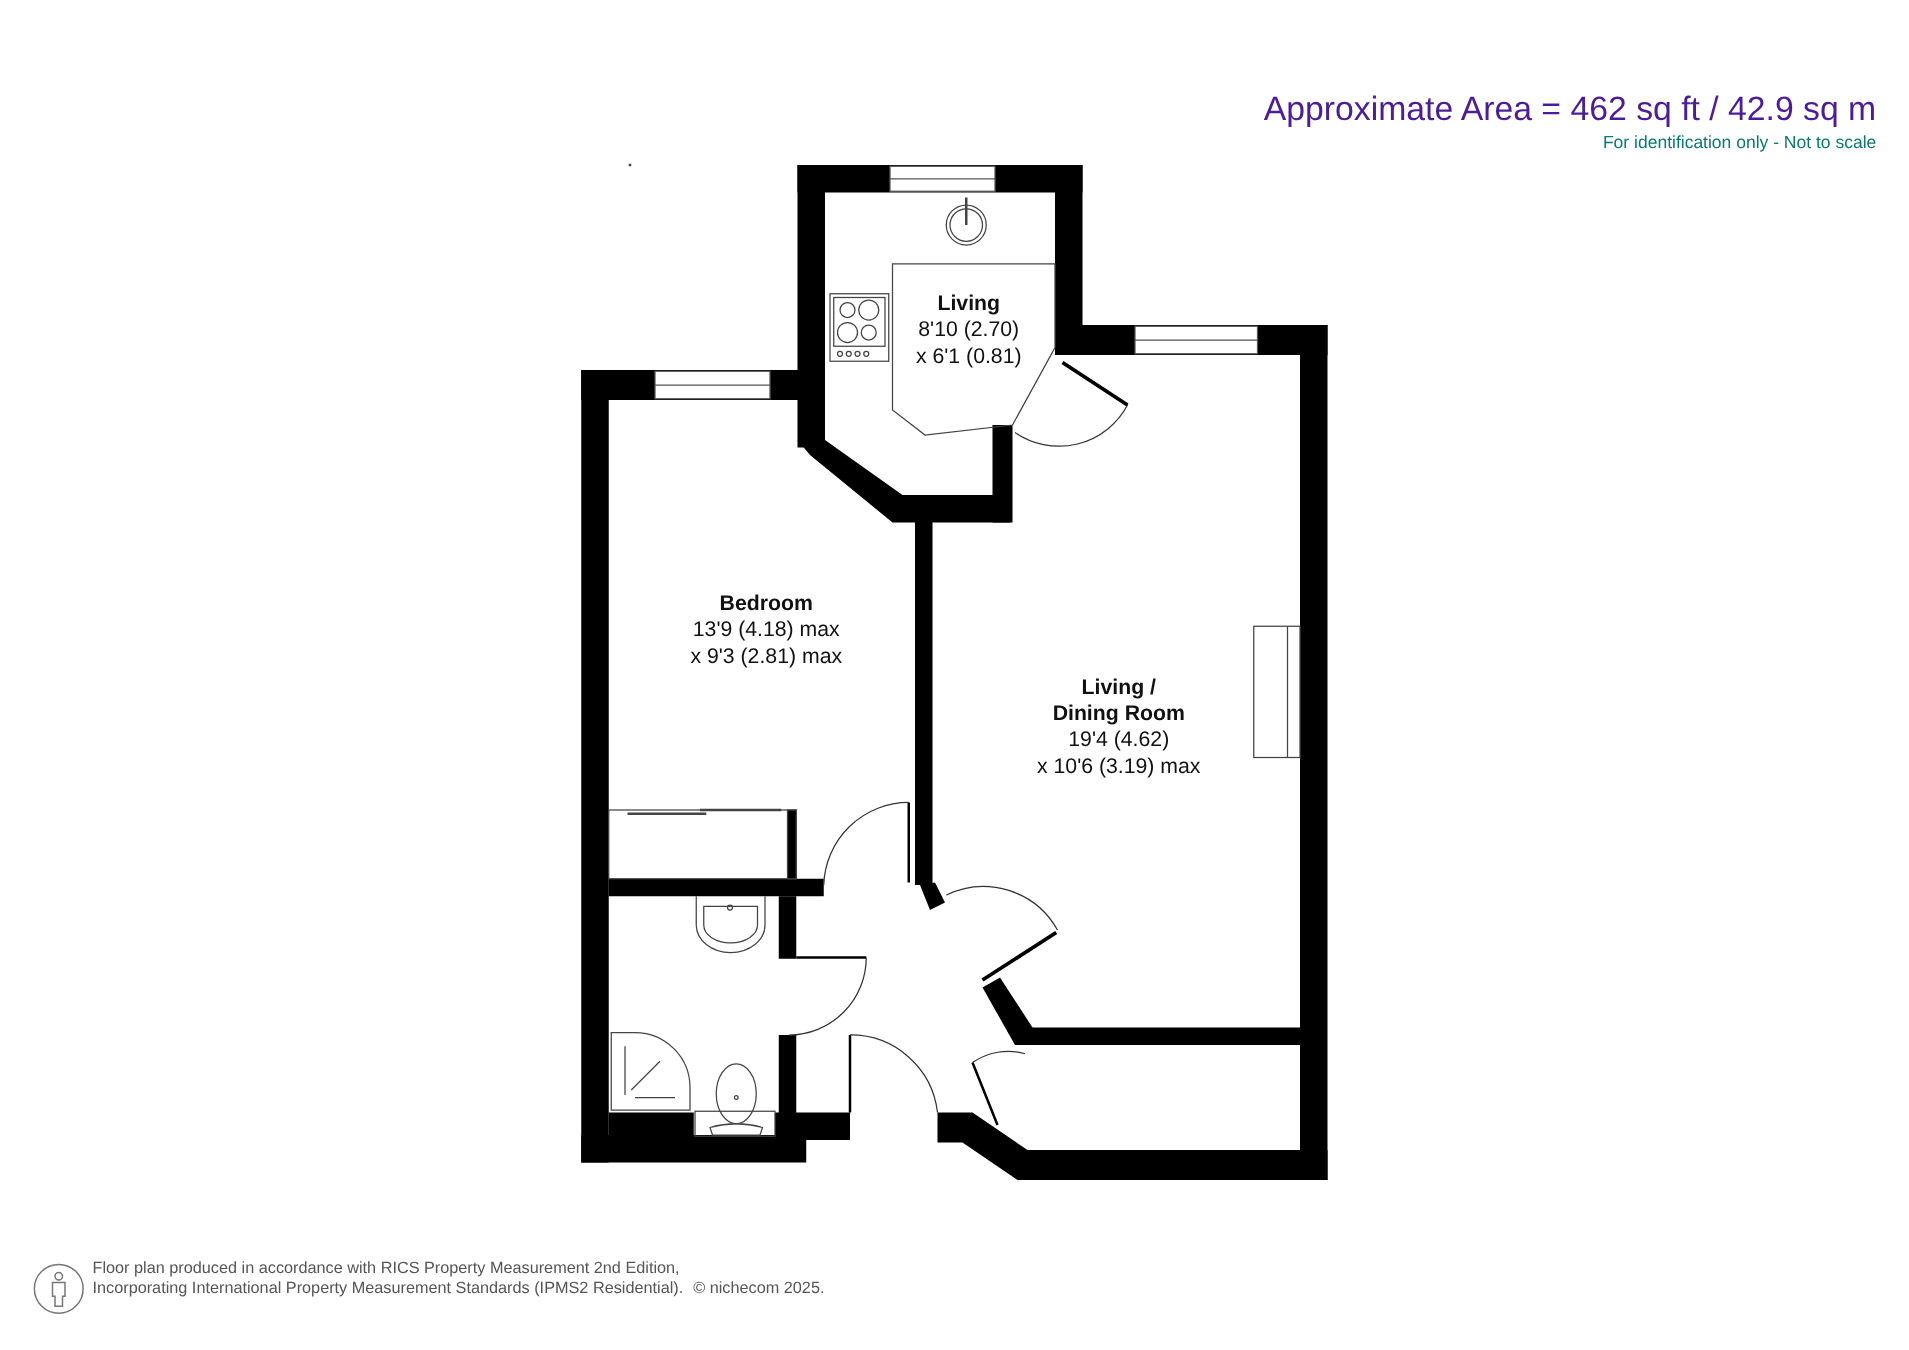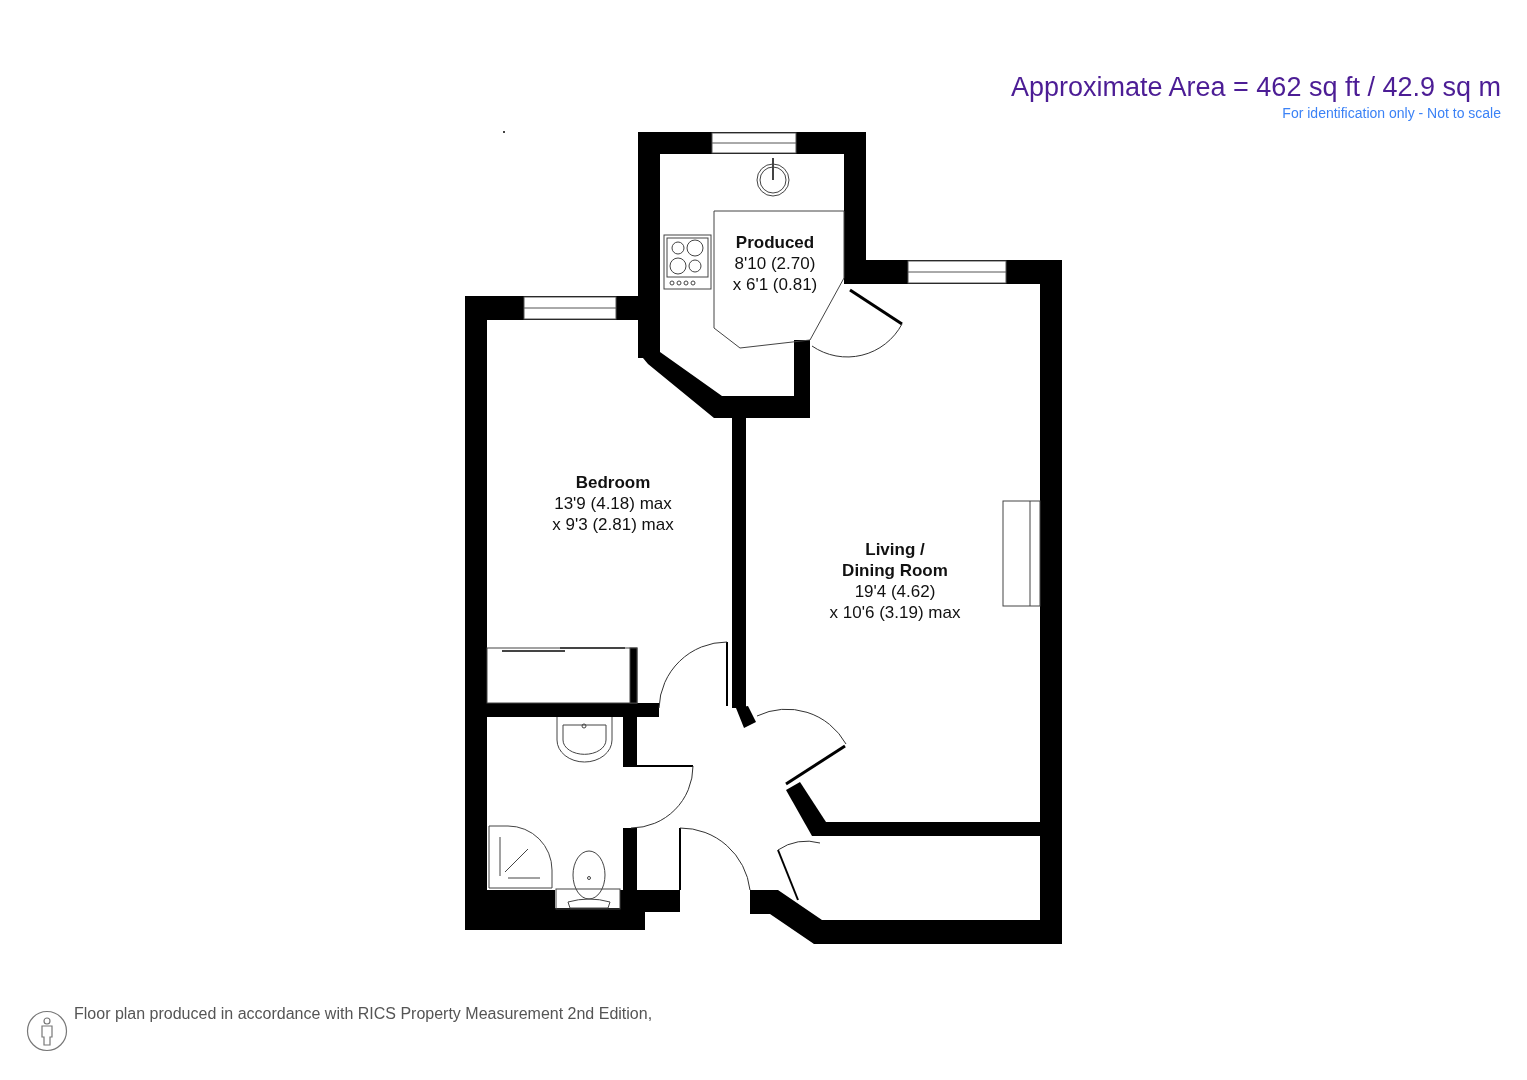--- a/index.html
+++ b/index.html
@@ -1,23 +1,23 @@
 <!DOCTYPE html>
 <html><head>
 <meta charset="utf-8">
 <style>
   html, body { margin:0; padding:0; background:#ffffff; }
   body { width:1527px; height:1080px; position:relative; overflow:hidden; font-family:"Liberation Sans", sans-serif; color:#111; }
   .area-title { position:absolute; right:26px; top:72px; font-size:27px; color:#4c1d95; white-space:nowrap; }
-  .area-sub { position:absolute; right:26px; top:105px; font-size:14px; color:#3b82f6; white-space:nowrap; }
+  .area-sub { position:absolute; right:26px; top:105px; font-size:14px; color:#0f766e; white-space:nowrap; }
   svg.plan { position:absolute; left:0; top:0; }
   .room-label { position:absolute; text-align:center; line-height:21px; font-size:17px; color:#111; transform:translateX(-50%); white-space:nowrap; }
   .room-label .name { font-weight:bold; display:block; }
   .room-label .dim { display:block; }
-  .footer { position:absolute; left:74px; top:1006px; font-size:16px; color:#555; line-height:16px; }
+  .footer { position:absolute; left:74px; top:1006px; font-size:13px; color:#555; line-height:16px; }
   .footer .row { white-space:nowrap; }
   .footer .copy { margin-left:8px; }
   .ref { margin-left:14px; }
   .person-icon { position:absolute; left:26px; top:1010px; width:42px; height:42px; }
   .dot { position:absolute; left:503px; top:131px; width:2px; height:2px; background:#444; }
 </style>
 </head>
 <body>
 
 <div class="area-title">Approximate Area = 462 sq ft / 42.9 sq m</div>
@@ -145,21 +145,21 @@
     <circle cx="589" cy="878" r="1.5"></circle>
   </g>
 
   <g fill="none" stroke="#444" stroke-width="1">
     <rect x="1003" y="501" width="37" height="105"></rect>
     <line x1="1030" y1="501" x2="1030" y2="606"></line>
   </g>
 </svg>
 
 <div class="room-label" style="left:775px; top:232px;">
-  <span class="name">Produced</span>
+  <span class="name">Living</span>
   <span class="dim">8'10 (2.70)</span>
   <span class="dim">x 6'1 (0.81)</span>
 </div>
 
 <div class="room-label" style="left:613px; top:472px;">
   <span class="name">Bedroom</span>
   <span class="dim">13'9 (4.18) max</span>
   <span class="dim">x 9'3 (2.81) max</span>
 </div>
 
@@ -171,13 +171,14 @@
 </div>
 
 <svg class="person-icon" viewBox="0 0 42 42">
   <circle cx="21" cy="21" r="19.5" fill="none" stroke="#777" stroke-width="1.2"></circle>
   <circle cx="21" cy="11" r="3" fill="none" stroke="#777" stroke-width="1.2"></circle>
   <path d="M16,16 L26,16 L26,27 L24,27 L24,35 L18,35 L18,27 L16,27 Z" fill="none" stroke="#777" stroke-width="1.2"></path>
 </svg>
 
 <div class="footer">
   <div class="row">Floor plan produced in accordance with RICS Property Measurement 2nd Edition,</div>
+  <div class="row"><span>Incorporating International Property Measurement Standards (IPMS2 Residential).</span><span class="copy">© nichecom 2025.</span></div>
 </div>
 
 </body></html>

